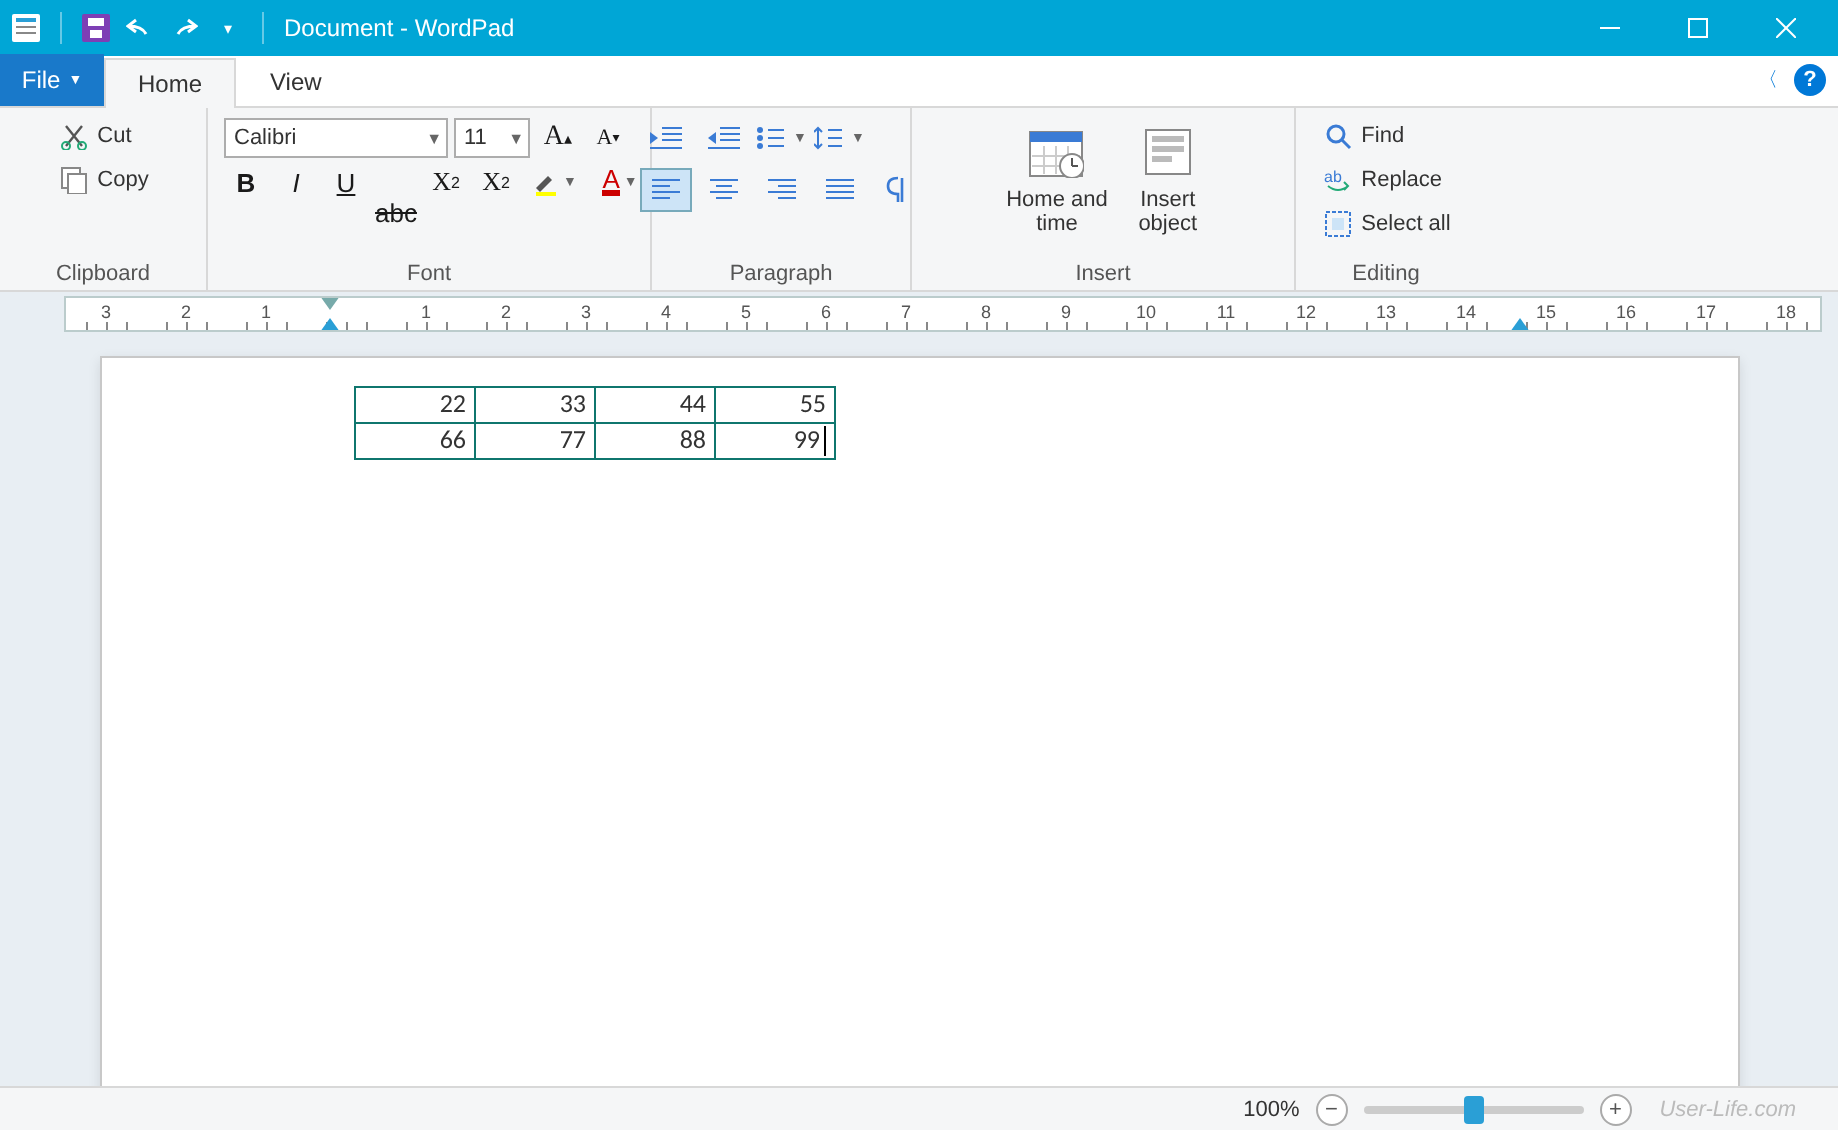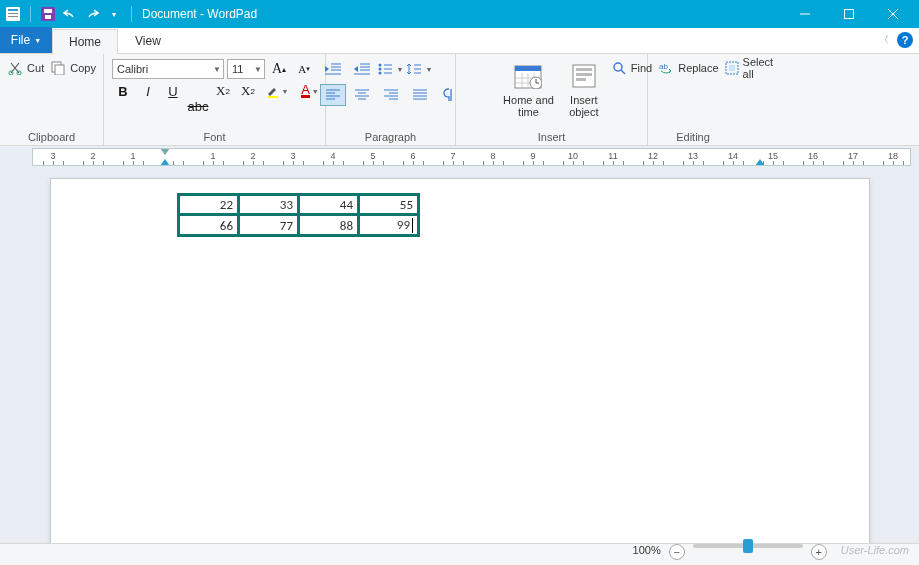--- a/index.html
+++ b/index.html
@@ -23,21 +23,21 @@
 
 .ribbon { height: 92px; background: #f5f6f7; border-bottom: 1px solid #d8d8d8; display: flex; }
 .group { border-right: 1px solid #d8d8d8; padding: 4px 8px 2px 8px; display: flex; flex-direction: column; justify-content: space-between; align-items: center; }
 .group .body { display: flex; gap: 6px; align-items: flex-start; flex: 1; }
 .group .label { font-size: 11px; color: #555; text-align: center; padding-top: 2px; }
 
 .bigbtn { display: flex; flex-direction: column; align-items: center; justify-content: center; gap: 2px; padding: 2px 4px; font-size: 11px; line-height: 1.1; text-align: center; }
 .bigbtn .bicon { width: 32px; height: 32px; display: flex; align-items: center; justify-content: center; }
 .smbtn { display: flex; align-items: center; gap: 4px; padding: 2px 2px; font-size: 11px; height: 20px; }
 .smbtn .sicon { width: 16px; height: 16px; display: flex; align-items: center; justify-content: center; }
-.col { display: flex; flex-direction: row; gap: 2px; }
+.col { display: flex; flex-direction: column; gap: 2px; }
 .row { display: flex; gap: 3px; align-items: center; }
 
 .combo { height: 20px; border: 1px solid #adadad; background: #fff; display: flex; align-items: center; padding: 0 2px 0 4px; font-size: 11px; }
 .combo .dd { margin-left: auto; font-size: 8px; color: #666; padding-left: 4px; }
 
 .fmtbtn { width: 22px; height: 22px; display: flex; align-items: center; justify-content: center; font-size: 13px; font-family: "Times New Roman", serif; color: #1a1a1a; }
 .fmtbtn.dd { width: 30px; }
 .fmtbtn .ddarr { font-size: 7px; margin-left: 2px; color: #666; }
 
 .parabtn { width: 26px; height: 22px; display: flex; align-items: center; justify-content: center; }
@@ -47,24 +47,24 @@
 .ruler .ticks { position: absolute; inset: 0; display: flex; }
 .ruler .tick { flex: 0 0 auto; position: relative; height: 100%; }
 .ruler .num { position: absolute; top: 2px; left: 50%; transform: translateX(-50%); font-size: 9px; color: #555; }
 .ruler .minor { position: absolute; bottom: 0; width: 1px; height: 4px; background: #888; }
 .indent-top { position: absolute; top: -1px; width: 0; height: 0; border-left: 5px solid transparent; border-right: 5px solid transparent; border-top: 7px solid #7aa; }
 .indent-bot { position: absolute; bottom: -1px; width: 0; height: 0; border-left: 5px solid transparent; border-right: 5px solid transparent; border-bottom: 7px solid #2a9fd6; }
 
 .canvas-area { height: 375px; background: #e8eef3; overflow: auto; position: relative; padding: 10px 0 0 50px; }
 .page { width: 820px; min-height: 370px; background: #fff; border: 1px solid #c8c8c8; box-shadow: 0 2px 6px rgba(0,0,0,.1); padding: 14px 0 0 126px; }
 .dtable { border-collapse: collapse; }
-.dtable td { border: 3px solid #0f766e; width: 60px; height: 18px; padding: 1px 4px; text-align: right; font-size: 13px; font-family: Calibri, sans-serif; }
+.dtable td { border: 1px solid #0f766e; width: 60px; height: 18px; padding: 1px 4px; text-align: right; font-size: 13px; font-family: Calibri, sans-serif; }
 .cursor { display: inline-block; width: 1px; height: 15px; background: #000; vertical-align: middle; margin-left: 2px; }
 
-.statusbar { position: absolute; bottom: 0; left: 0; right: 0; height: 22px; background: #f5f6f7; border-top: 1px solid #d8d8d8; display: flex; justify-content: flex-end; padding: 0 10px; gap: 8px; font-size: 11px; }
+.statusbar { position: absolute; bottom: 0; left: 0; right: 0; height: 22px; background: #f5f6f7; border-top: 1px solid #d8d8d8; display: flex; align-items: center; justify-content: flex-end; padding: 0 21px; gap: 8px; font-size: 11px; }
 .zoom-slider { width: 110px; height: 4px; background: #ccc; position: relative; border-radius: 2px; }
 .zoom-thumb { position: absolute; top: -5px; left: 50%; width: 10px; height: 14px; background: #2a9fd6; border-radius: 2px; transform: translateX(-50%); }
 .zbtn { width: 16px; height: 16px; border: 1px solid #aaa; border-radius: 50%; display: flex; align-items: center; justify-content: center; font-size: 11px; color: #555; background: #fff; }
 .watermark { color: #bbb; font-size: 11px; font-style: italic; margin-left: 6px; }
 
 svg { display: block; }
 </style>
 </head>
 <body>
 

